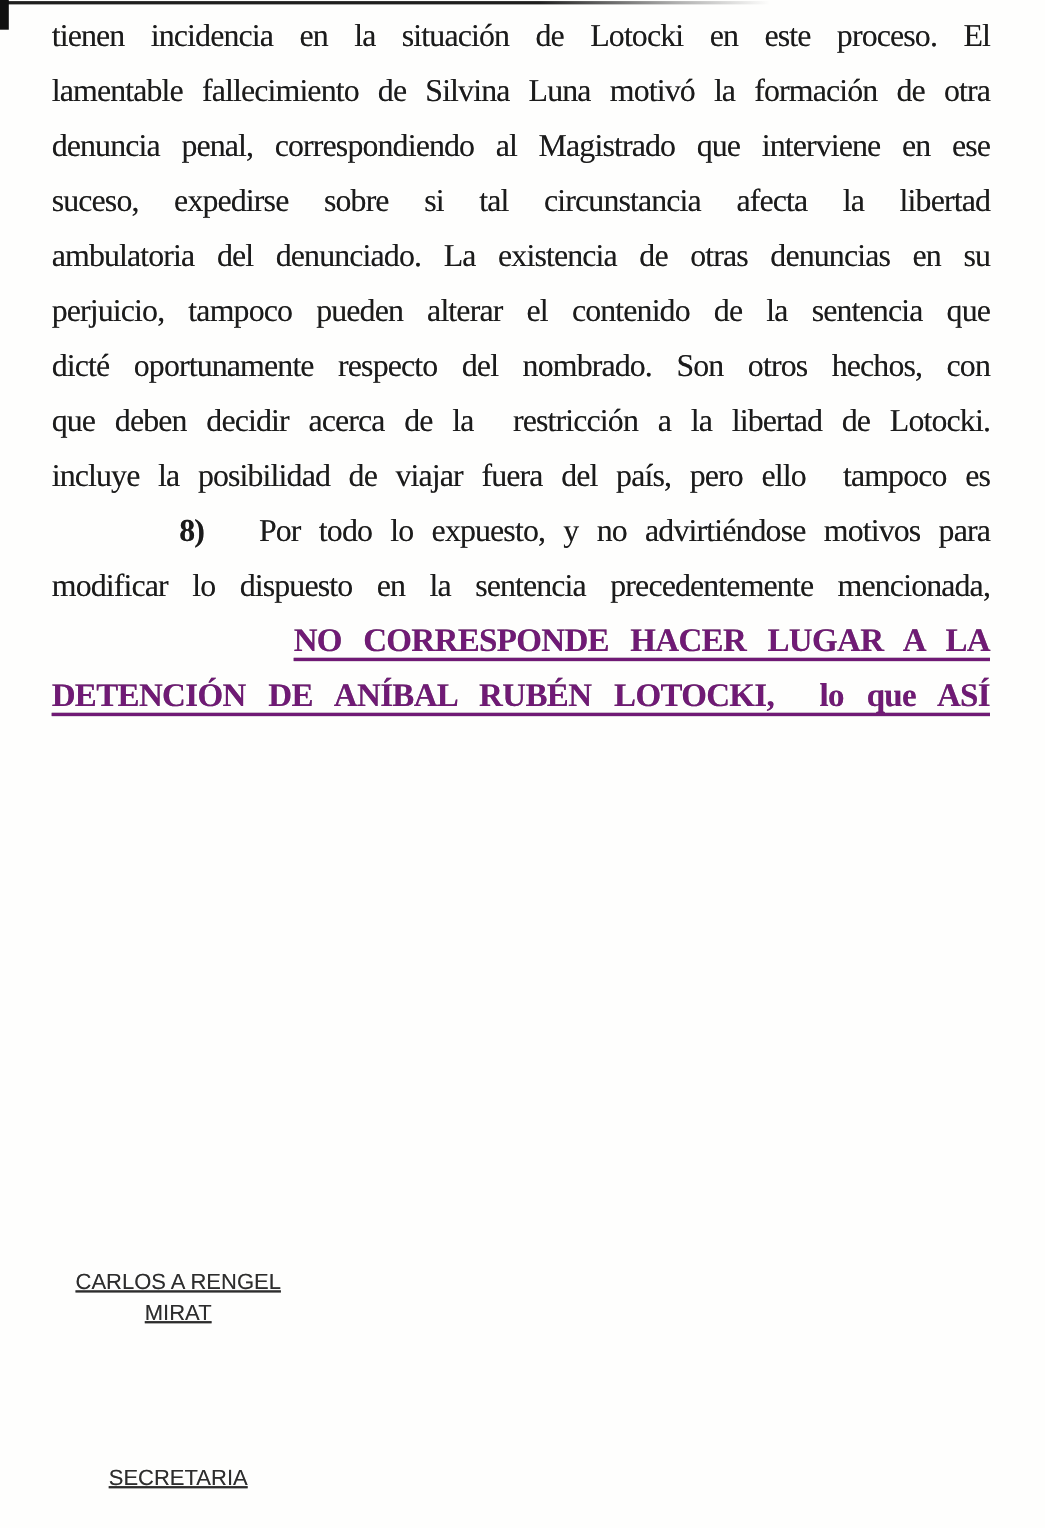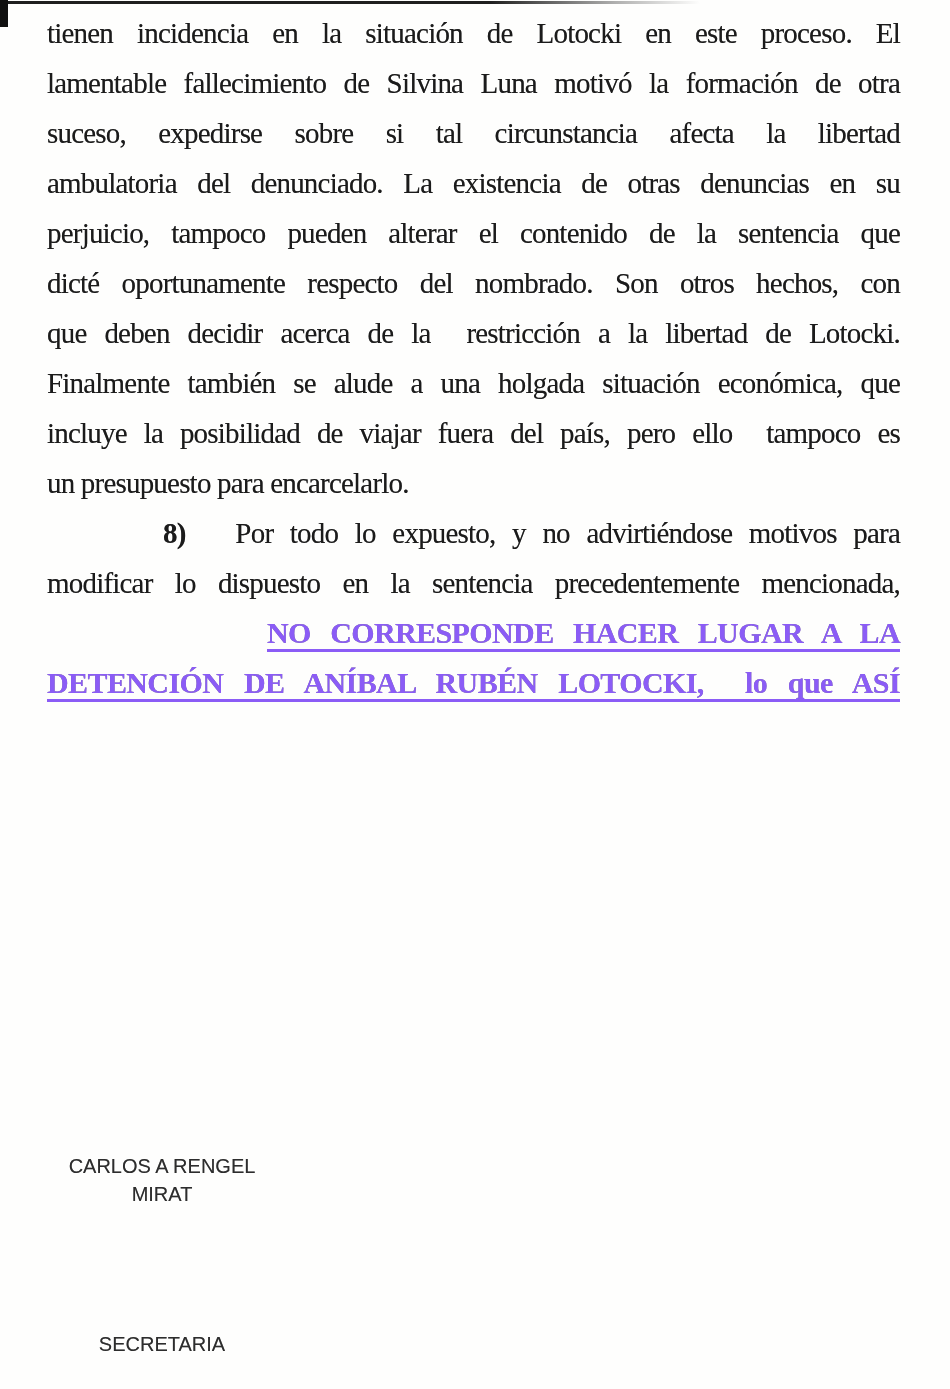--- a/index.html
+++ b/index.html
@@ -26,52 +26,52 @@
     font-size:29px; line-height:50px;
     letter-spacing:-0.8px;
     color:#1b1b1b;
     text-align:justify; text-align-last:justify;
     white-space:normal;
     text-shadow:0 0 0.6px rgba(0,0,0,0.5);
   }
   .line.left { text-align:left; text-align-last:left; }
   .line.indent-item { text-indent:116px; }
   .line.indent-res  { text-indent:220px; }
-  .line.heading { font-weight:bold; color:#8b5cf6; font-size:30px; letter-spacing:-0.6px; }
+  .line.heading { font-weight:bold; color:#701a75; font-size:30px; letter-spacing:-0.6px; }
   .u { text-decoration:underline; text-decoration-thickness:2.5px; text-underline-offset:6px; }
   .marker { font-weight:bold; }
   
   .sig {
     position:absolute;
     font-family:"Liberation Sans", sans-serif;
     color:#2d2d2d; text-align:center;
     text-shadow:0 0 0.5px rgba(40,40,40,0.4);
+    text-decoration:underline;
   }
   .sig-judge { left:50px; top:1152px; width:224px; font-size:20px; line-height:28px; }
   .sig-secretary { left:55px; top:1331px; width:214px; font-size:20px; line-height:26px; }
 </style>
 </head>
 <body>
 
 <div class="page">
 
   <div class="scan-top-line"></div>
   <div class="scan-corner-mark"></div>
 
   <div class="textcol">
     <div class="line">tienen incidencia en la situación de Lotocki en este proceso. El</div>
     <div class="line">lamentable fallecimiento de Silvina Luna motivó la formación de otra</div>
+    <div class="line">denuncia penal, correspondiendo al Magistrado que interviene en ese</div>
     <div class="line">suceso, expedirse sobre si tal circunstancia afecta la libertad</div>
     <div class="line">ambulatoria del denunciado. La existencia de otras denuncias en su</div>
     <div class="line">perjuicio, tampoco pueden alterar el contenido de la sentencia que</div>
     <div class="line">dicté oportunamente respecto del nombrado. Son otros hechos, con</div>
     <div class="line">que deben decidir acerca de la&nbsp; restricción a la libertad de Lotocki.</div>
-    <div class="line">Finalmente también se alude a una holgada situación económica, que</div>
     <div class="line">incluye la posibilidad de viajar fuera del país, pero ello&nbsp; tampoco es</div>
-    <div class="line left">un presupuesto para encarcelarlo.</div>
     <div class="line indent-item"><span class="marker">8)</span><span>&nbsp;&nbsp; Por todo lo expuesto, y no advirtiéndose motivos para</span></div>
     <div class="line">modificar lo dispuesto en la sentencia precedentemente mencionada,</div>
     <div class="line heading indent-res"><span class="u">NO CORRESPONDE HACER LUGAR A LA</span></div>
     <div class="line heading"><span class="u">DETENCIÓN DE ANÍBAL RUBÉN LOTOCKI,&nbsp; lo que ASÍ</span></div>
   </div>
 
   <div class="sig sig-judge">
     <div>CARLOS A RENGEL MIRAT</div>
   </div>
 

